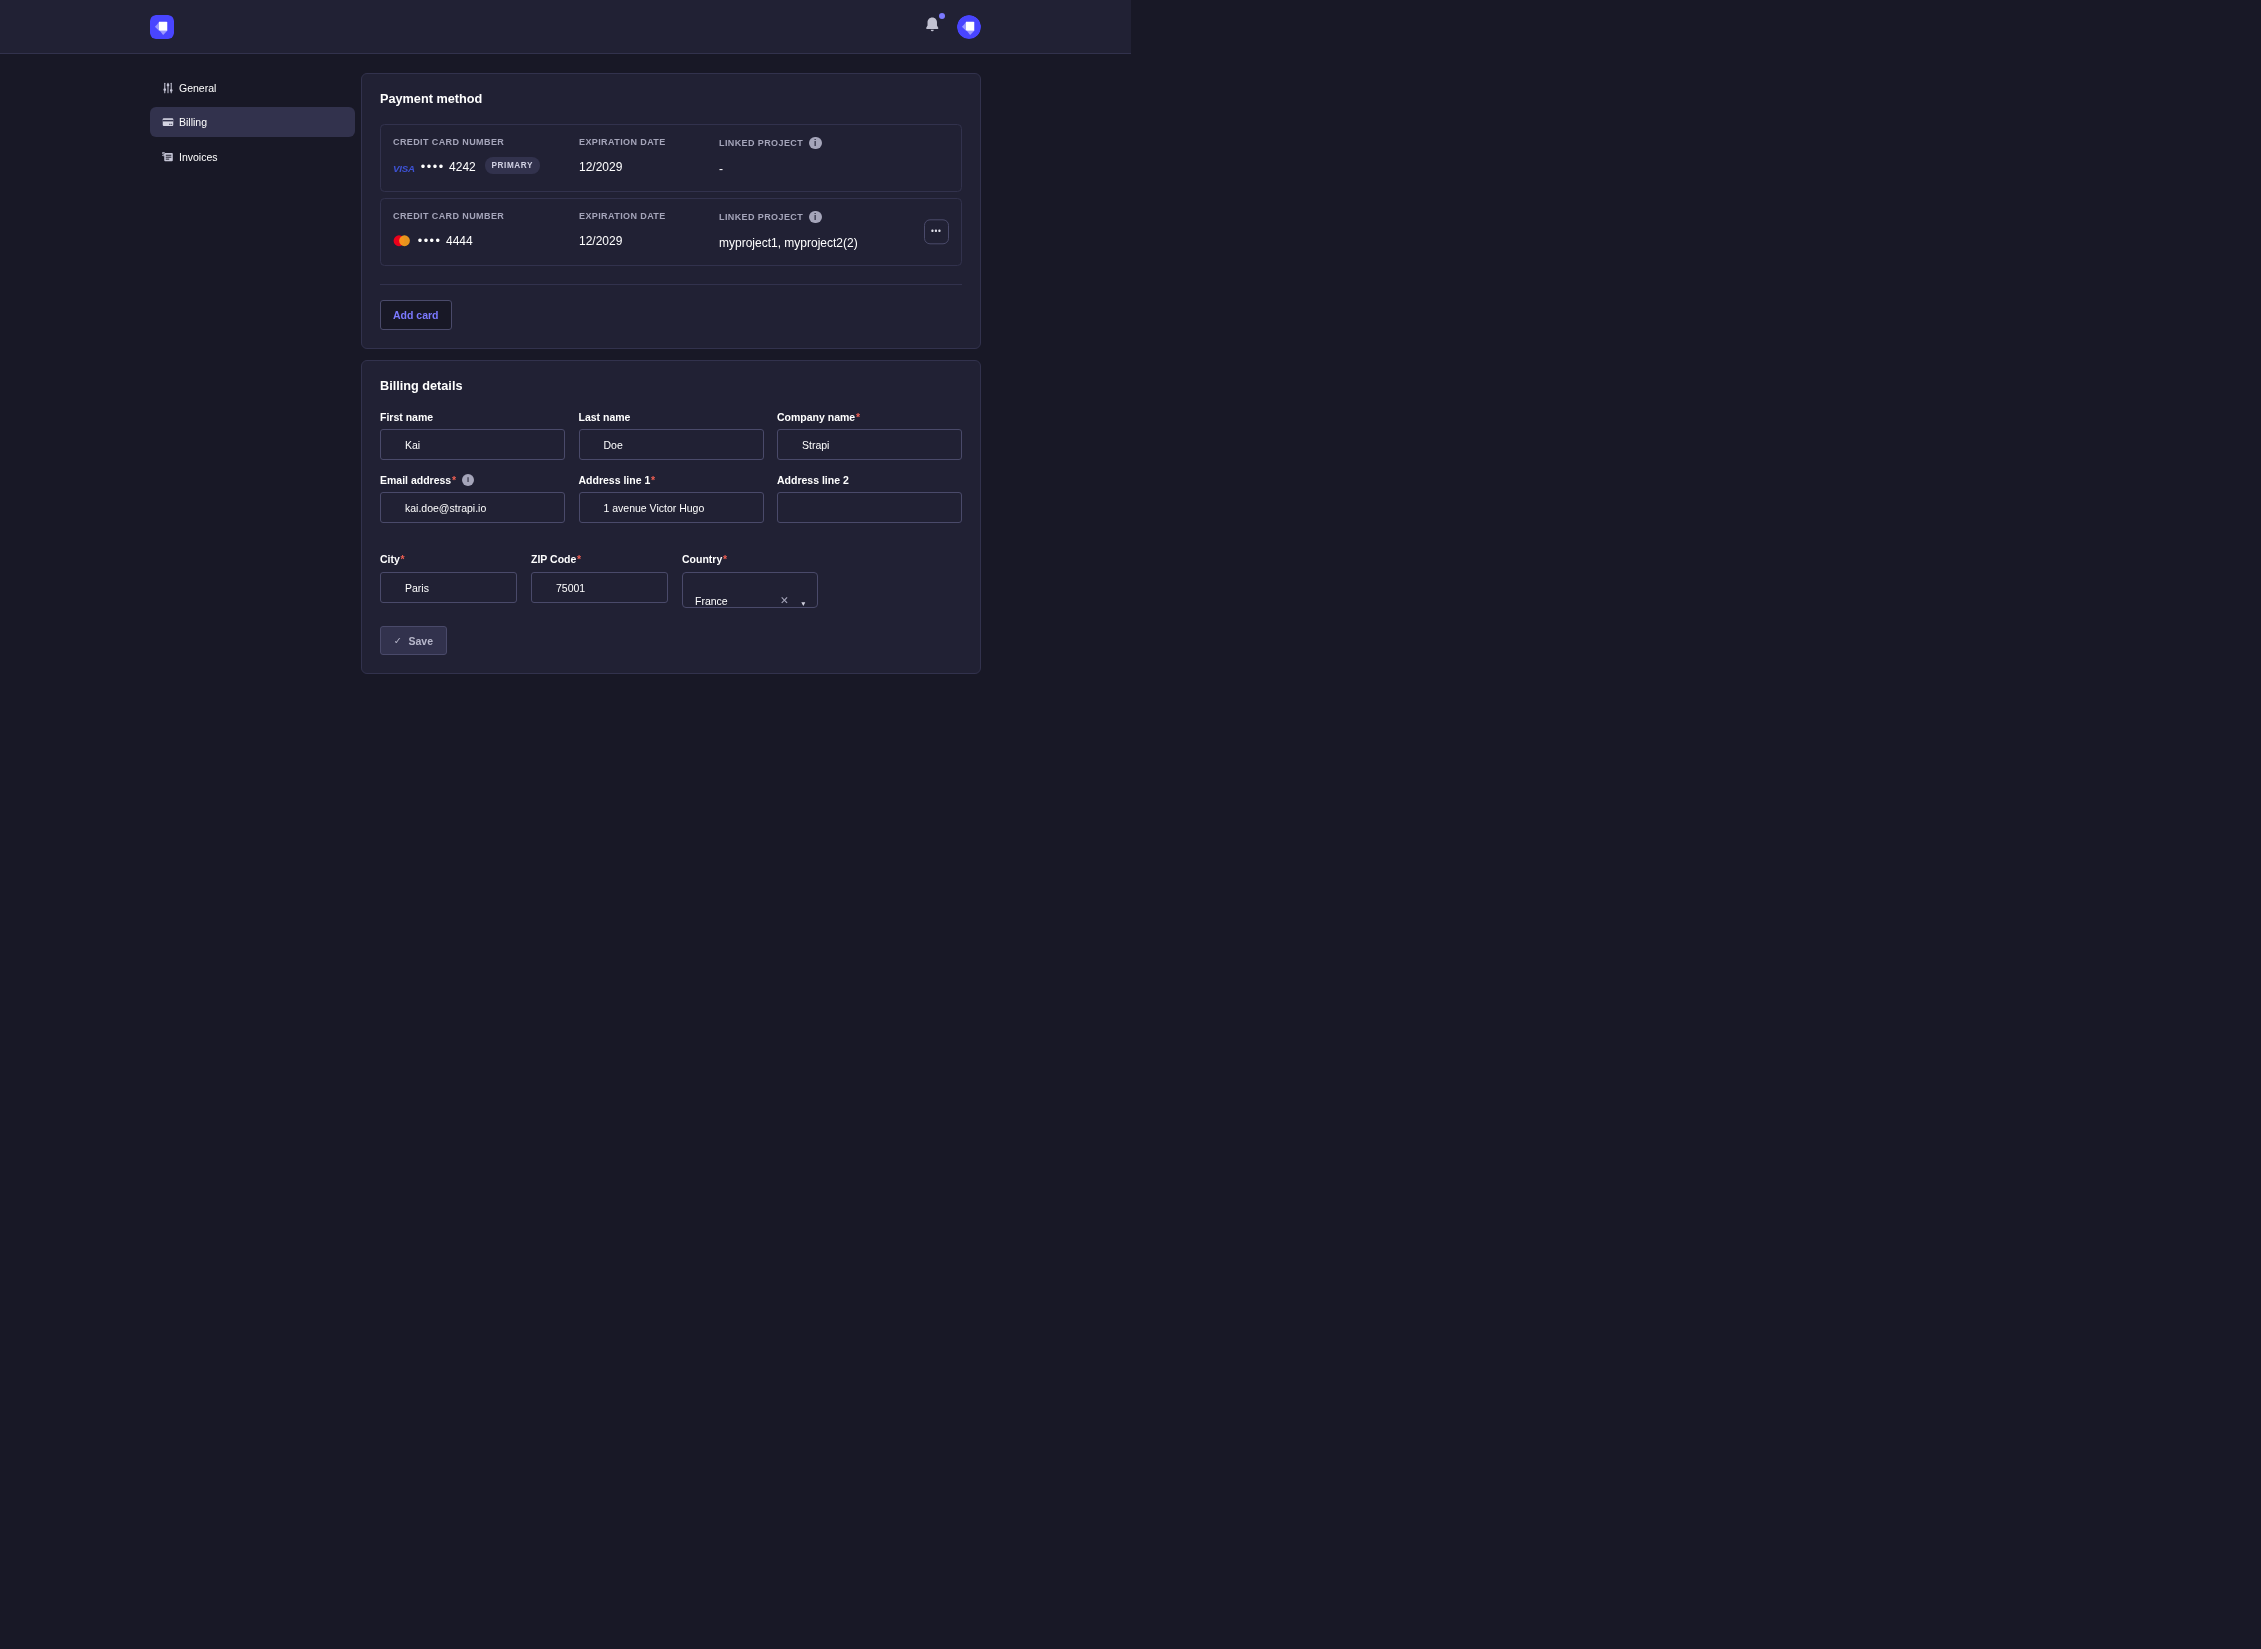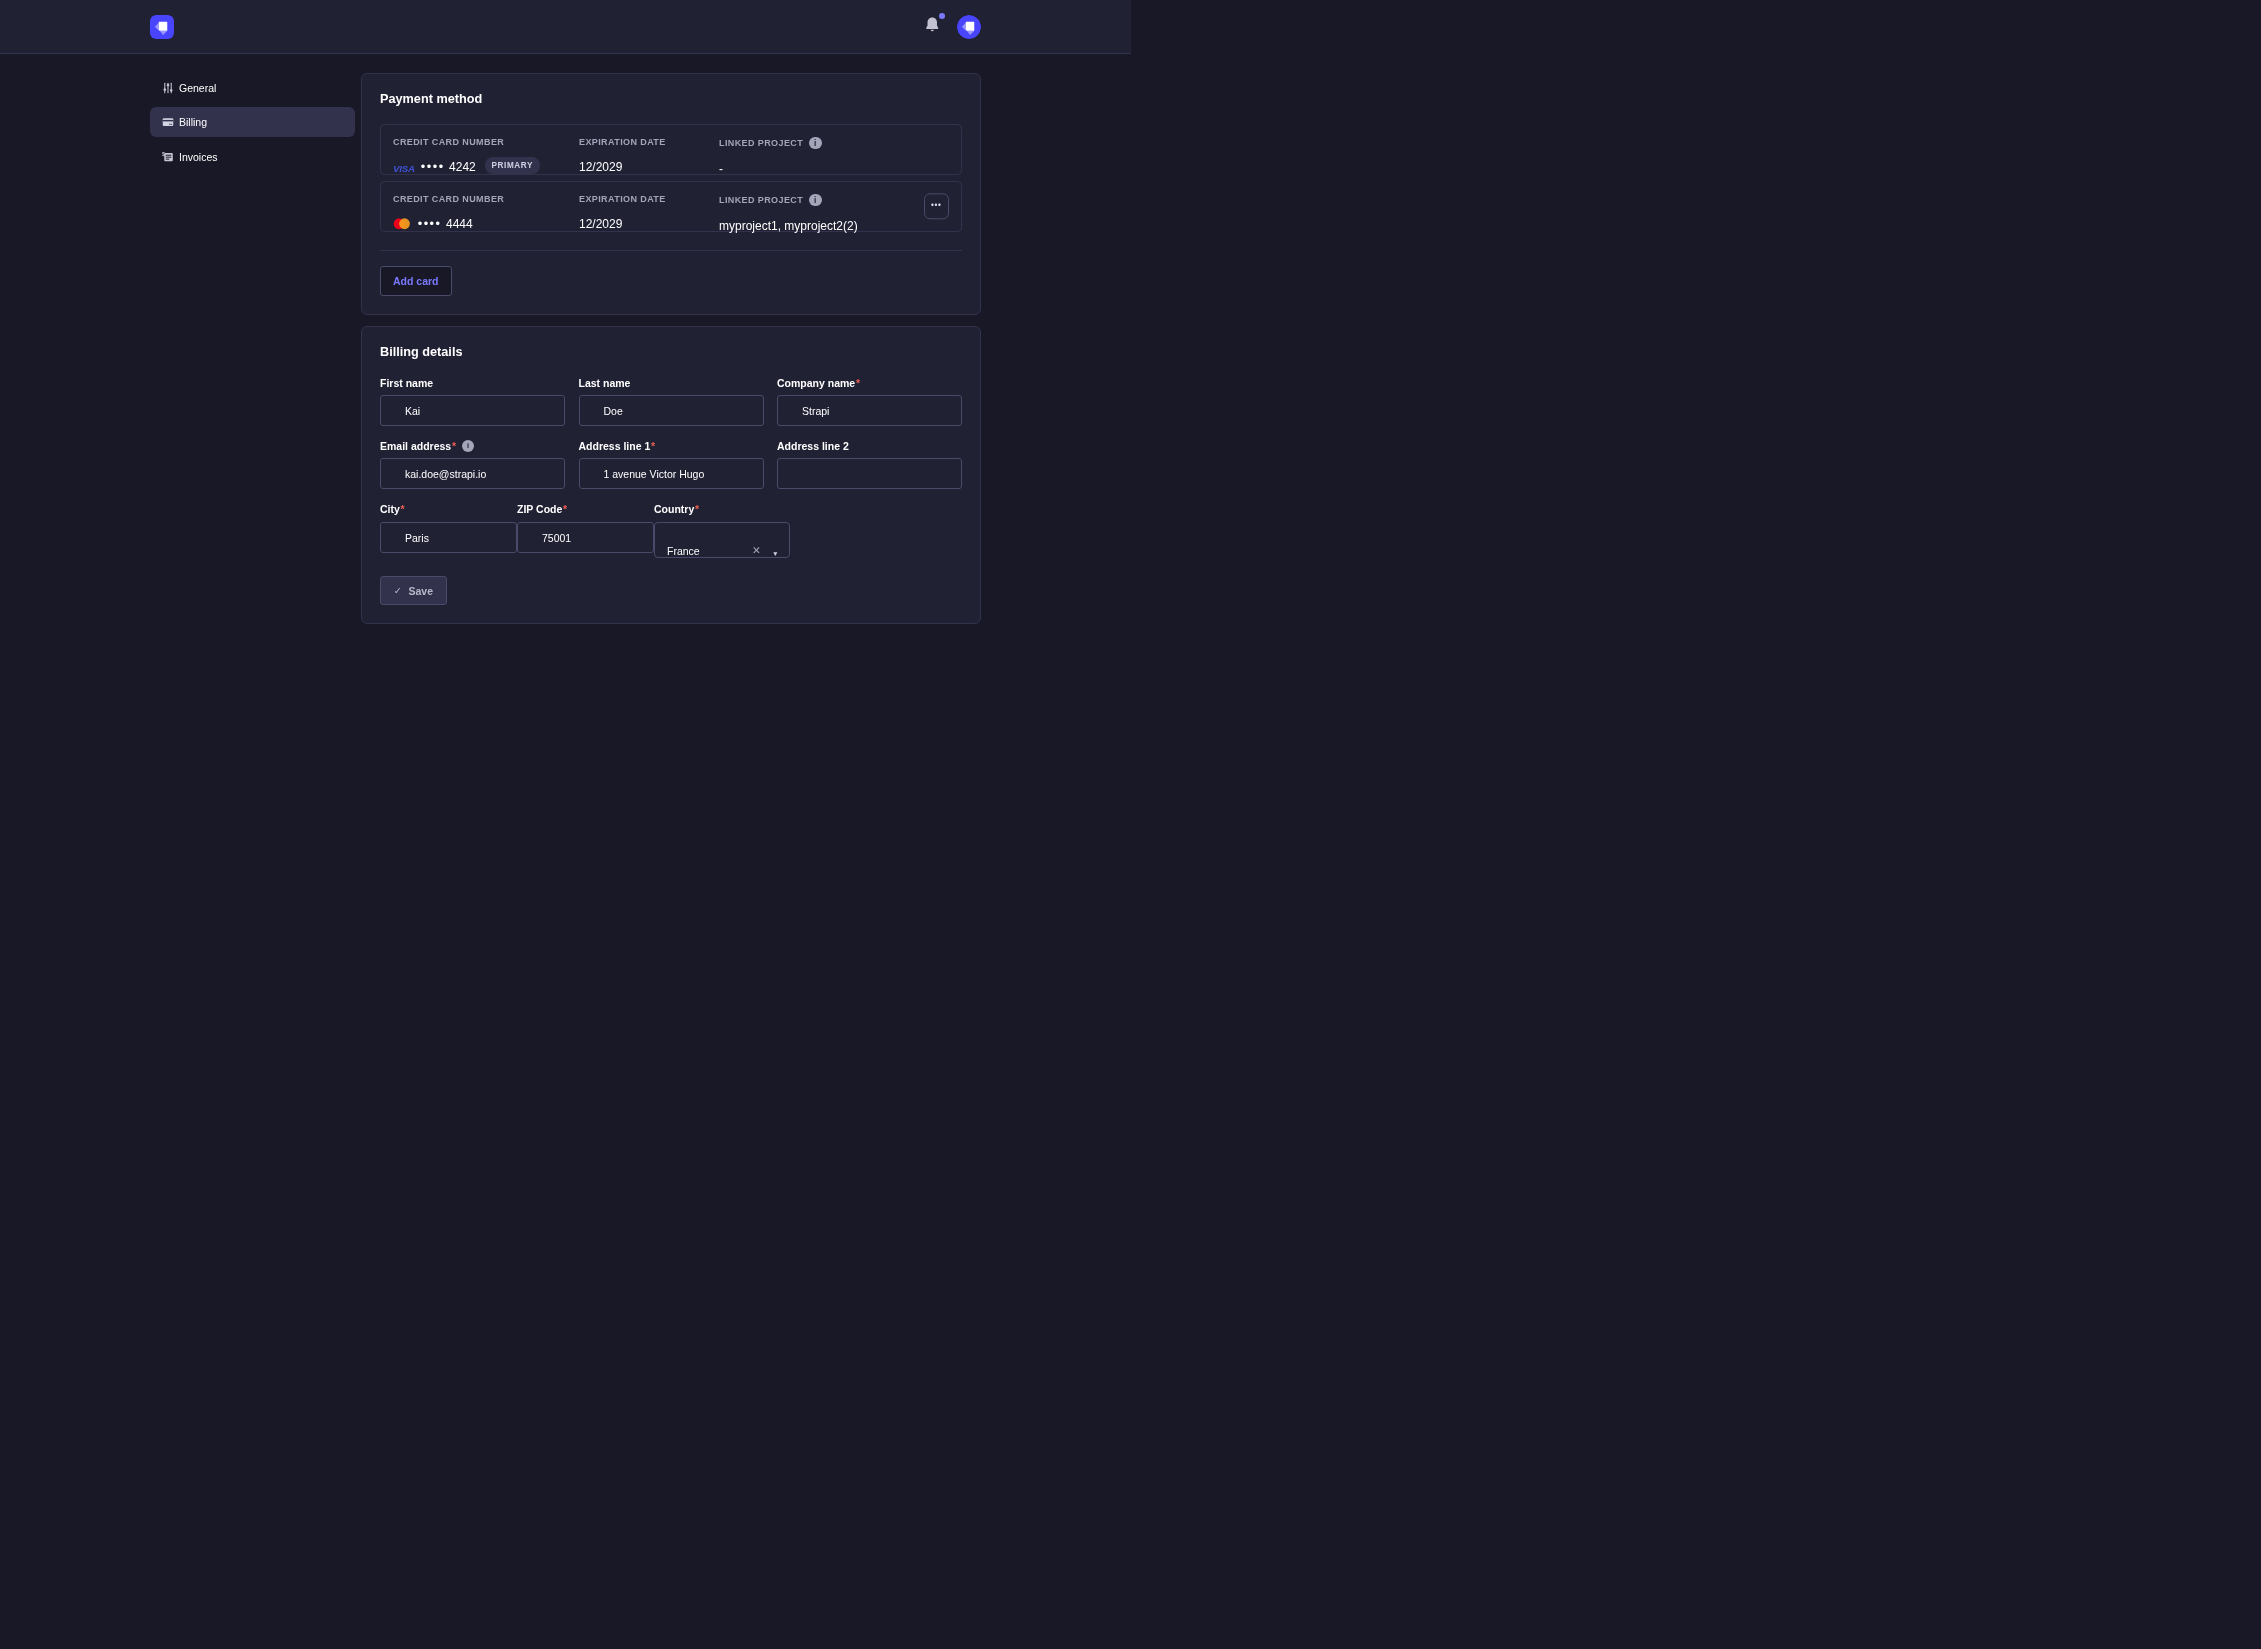--- a/index.html
+++ b/index.html
@@ -36,21 +36,21 @@
   .main{flex:1;min-width:0}
   h1.page-title{font-size:25px;font-weight:700;margin:0 0 10.5px;letter-spacing:0.1px}
   
   .panel{
     background:var(--surface);border:0.7px solid var(--border);border-radius:6px;
     padding:18px;margin-bottom:10.5px;
   }
   .panel h2{font-size:12.7px;font-weight:700;margin:0 0 18px}
   
   .card-row{
-    border:0.7px solid var(--border);border-radius:4.5px;padding:12px;height:51px;
+    border:0.7px solid var(--border);border-radius:4.5px;padding:12px;height:68px;
     display:flex;align-items:flex-start;margin-bottom:6px;position:relative;
   }
   .col-card{width:186px}.col-exp{width:140px}.col-link{flex:1}
   .cell-label{font-size:9px;font-weight:600;letter-spacing:0.4px;color:var(--muted);
     margin-bottom:9px;display:flex;align-items:center;gap:6px}
   .cell-value{display:flex;align-items:flex-end;min-height:18px;font-size:12px;color:var(--text)}
   .visa-mark{font-style:italic;font-weight:800;font-size:9.7px;letter-spacing:-0.2px;color:#3d52d5;margin-right:6px}
   .mc-mark{margin-right:6px;display:inline-flex}
   .masked{letter-spacing:1.5px;font-size:12.7px;margin-right:4.5px;line-height:1}
   .badge{
@@ -69,21 +69,21 @@
     display:flex;align-items:center;justify-content:center;padding-bottom:1.5px;
   }
   .divider{border:none;border-top:0.7px solid var(--border);margin:18px 0 15px}
   .btn-add{
     display:inline-block;background:var(--bg);border:0.7px solid var(--input-border);
     border-radius:3px;padding:8.2px 12px;font-size:10.5px;font-weight:700;color:var(--accent-light);
     cursor:pointer;font-family:inherit;text-align:right;
   }
   
   .grid2{display:grid;grid-template-columns:1fr 1fr 1fr;column-gap:13.5px;row-gap:13.5px}
-  .grid3{display:grid;grid-template-columns:137px 137px 136px;column-gap:0;margin-top:14px;justify-content:start}
+  .grid3{display:grid;grid-template-columns:137px 137px 136px;column-gap:14px;margin-top:30px;justify-content:start}
   .field-label{font-size:10.5px;font-weight:700;color:var(--text);margin-bottom:6.7px;display:flex;align-items:center}
   .req{color:var(--danger);margin-left:0.7px}
   .field-label .info-ico{margin-left:6px;width:12px;height:12px;font-size:7.5px}
   .tb{
     width:100%;height:31px;background:var(--surface);border:0.7px solid var(--input-border);
     border-radius:3px;color:var(--text);font-size:10.5px;padding:0 24px;font-family:inherit;outline:none;
   }
   .select{
     height:36px;background:var(--surface);border:0.7px solid var(--input-border);border-radius:4px;
     display:flex;align-items:flex-end;padding:0 10.5px 0 12px;font-size:10.5px;cursor:pointer;

